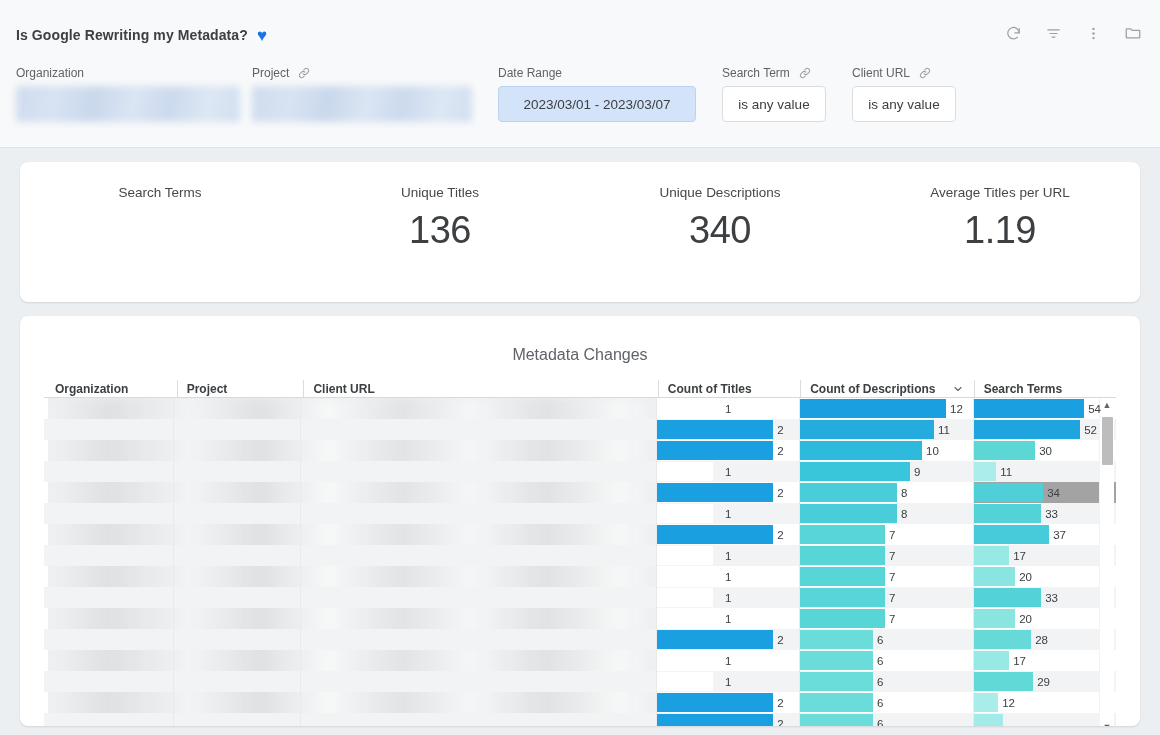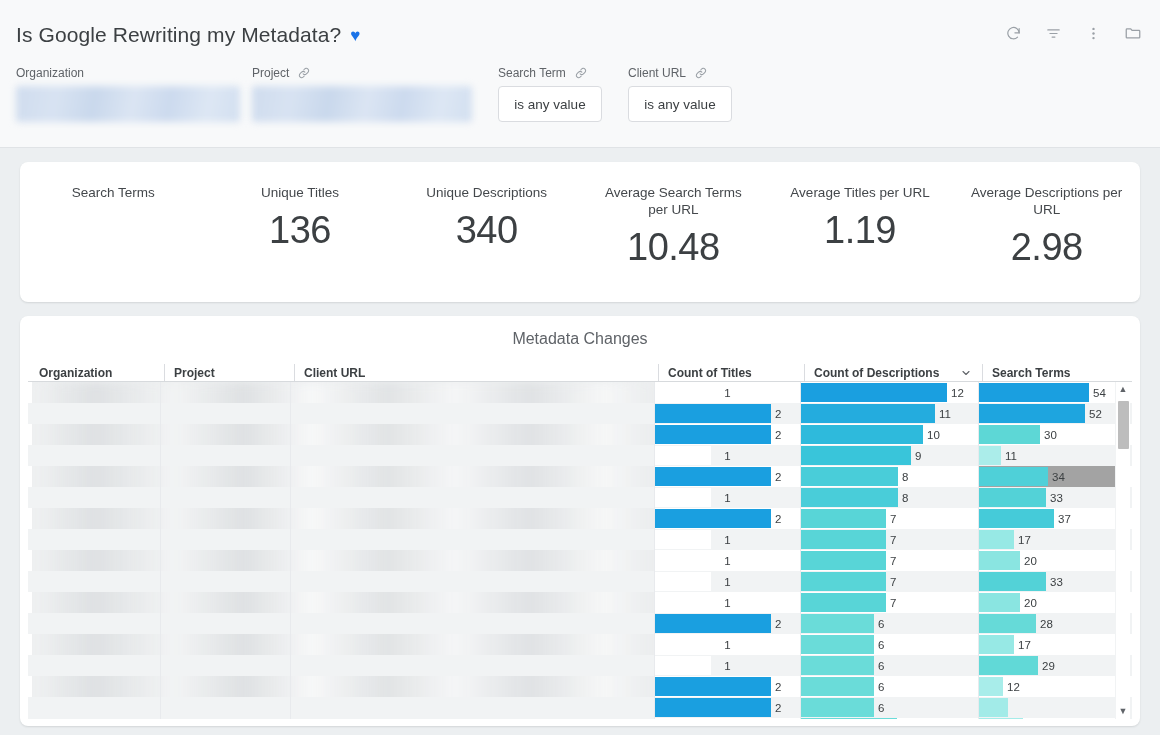--- a/index.html
+++ b/index.html
@@ -17,21 +17,21 @@
     border-bottom: 1px solid #e0e3e6;
     height: 148px;
     position: relative;
   }
   .title-row {
     display: flex; align-items: center;
     padding: 14px 16px 0 16px;
     height: 56px;
   }
   .dash-title {
-    font-size: 21px; font-weight: 400; color: #3c4043;
+    font-size: 14px; font-weight: 700; color: #3c4043;
     letter-spacing: 0.1px;
   }
   .heart { font-size: 17px; margin-left: 9px; color: #1a73e8; line-height: 1; }
   .toolbar {
     position: absolute; top: 20px; right: 14px;
     display: flex; align-items: center; gap: 14px;
   }
   .tb-icon {
     width: 26px; height: 26px;
     display: flex; align-items: center; justify-content: center;
@@ -80,21 +80,21 @@
   .kpi-label {
     font-size: 13.5px; color: #44484c; line-height: 17px;
     max-width: 152px; font-weight: 400;
   }
   .kpi-value {
     font-size: 38px; font-weight: 300; color: #3c4043;
     margin-top: 8px; letter-spacing: -0.5px;
   }
 
   
-  .table-card { height: 410px; padding: 0; overflow: hidden; position: relative; }
+  .table-card { height: 410px; padding: 16px; overflow: hidden; position: relative; }
   .table-title {
     text-align: center; font-size: 16px; color: #5f6368;
     padding: 14px 0 10px 0; font-weight: 400;
   }
   .thead {
     display: flex; align-items: flex-end;
     border-bottom: 1px solid #d7dadd;
     height: 24px; padding: 0 0 0 4px;
     margin: 0 8px;
   }
@@ -214,20 +214,26 @@
         <span class="chain-icon">
           <svg width="14" height="14" viewBox="0 0 24 24" fill="none" stroke="currentColor" stroke-width="1.8" stroke-linecap="round">
             <path d="M10.5 13.5a4 4 0 0 0 5.6 0l2.3-2.3a4 4 0 1 0-5.6-5.6l-1.1 1.1"></path>
             <path d="M13.5 10.5a4 4 0 0 0-5.6 0l-2.3 2.3a4 4 0 1 0 5.6 5.6l1.1-1.1"></path>
           </svg>
         </span>
       </div>
       <div class="filter-blur f-proj"></div>
     </div>
 
+    <div class="filter" style="margin-left:14px;">
+      <div class="filter-label">
+        <span>Date Range</span>
+      </div>
+      <div class="pill pill-date">2023/03/01 - 2023/03/07</div>
+    </div>
 
     <div class="filter" style="margin-left:14px;">
       <div class="filter-label">
         <span>Search Term</span>
         <span class="chain-icon">
           <svg width="14" height="14" viewBox="0 0 24 24" fill="none" stroke="currentColor" stroke-width="1.8" stroke-linecap="round">
             <path d="M10.5 13.5a4 4 0 0 0 5.6 0l2.3-2.3a4 4 0 1 0-5.6-5.6l-1.1 1.1"></path>
             <path d="M13.5 10.5a4 4 0 0 0-5.6 0l-2.3 2.3a4 4 0 1 0 5.6 5.6l1.1-1.1"></path>
           </svg>
         </span>
@@ -257,30 +263,22 @@
     </div>
     <div class="kpi">
       <div class="kpi-label">Unique Titles</div>
       <div class="kpi-value">136</div>
     </div>
     <div class="kpi">
       <div class="kpi-label">Unique Descriptions</div>
       <div class="kpi-value">340</div>
     </div>
     <div class="kpi">
-      <div class="kpi-label">Average Search Terms per URL</div>
-      <div class="kpi-value">10.48</div>
-    </div>
-    <div class="kpi">
       <div class="kpi-label">Average Titles per URL</div>
       <div class="kpi-value">1.19</div>
-    </div>
-    <div class="kpi">
-      <div class="kpi-label">Average Descriptions per URL</div>
-      <div class="kpi-value">2.98</div>
     </div>
   </div>
 
 <div class="card table-card">
   <div class="table-title">Metadata Changes</div>
 
   <div class="thead" id="table-head">
       <div class="th" style="width: 132px;">
         <span>Organization</span>
       </div>

